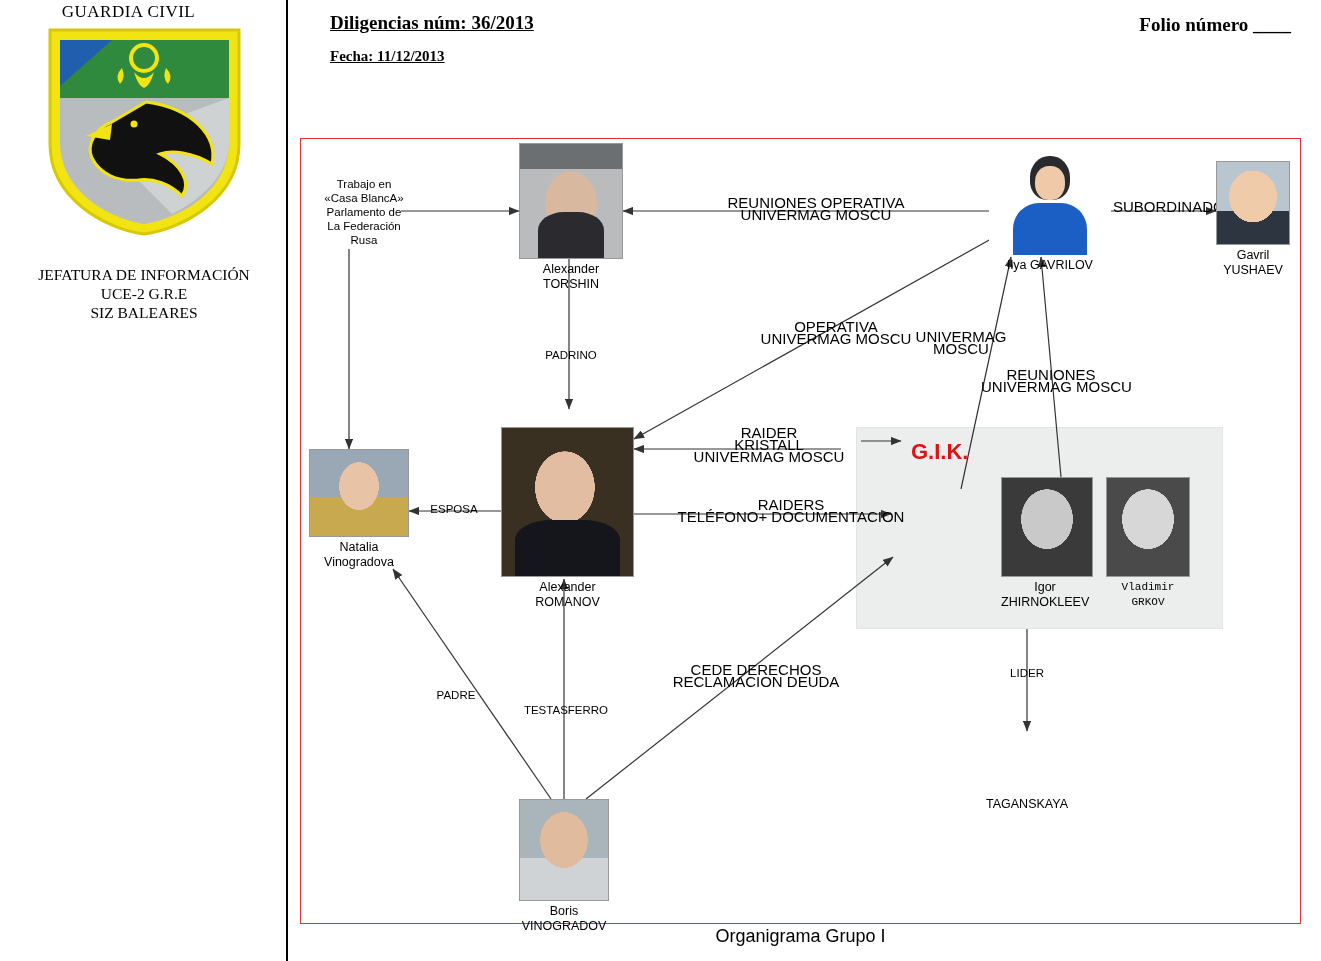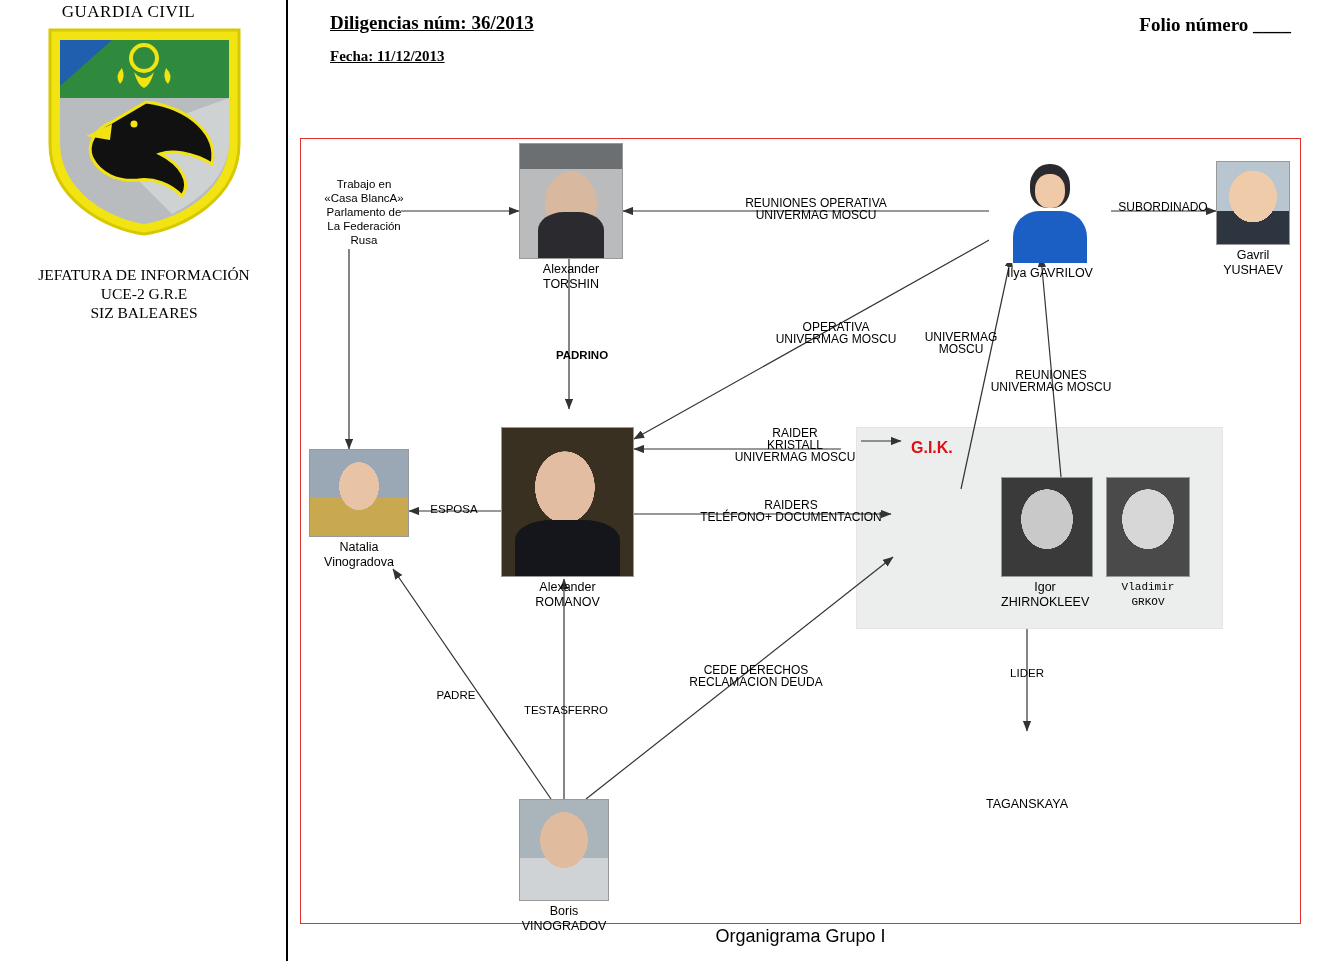--- a/index.html
+++ b/index.html
@@ -93,24 +93,24 @@
   .ph-grkov{background:
      radial-gradient(ellipse 26px 30px at 50% 42%, #ddd6cd 0 99%, transparent 100%),
      linear-gradient(#4a4a4a 0 100%);filter:grayscale(1);
   }
   
   #gik-box{
     position:absolute;left:555px;top:288px;width:365px;height:200px;
     background:#eceded;border:1px solid #e3e4e4;
   }
   #gik-label{
-    position:absolute;left:610px;top:300px;font-size:16px;font-weight:bold;color:#d11;
-  }
-  
-  .etext{position:absolute;font-size:12px;line-height:12px;text-align:center;white-space:pre;}
+    position:absolute;left:610px;top:300px;font-size:22px;font-weight:bold;color:#d11;
+  }
+  
+  .etext{position:absolute;font-size:15px;line-height:12px;text-align:center;white-space:pre;}
   .etext.big{font-size:11.5px;}
   .ltext{position:absolute;font-size:11.5px;line-height:14px;text-align:center;}
   svg.edges{position:absolute;left:0;top:0;width:1001px;height:786px;pointer-events:none;}
 </style>
 </head>
 <body>
 
 <div id="left-col">
 
   <div id="org-title">GUARDIA CIVIL</div>
@@ -203,46 +203,46 @@
   <div class="ltext" style="left:8px;top:38px;width:110px;">
     <span style="white-space:pre-line;">Trabajo en
 «Casa BlancA»
 Parlamento de
 La Federación
 Rusa</span>
   </div>
   <div class="etext" style="left:425px;top:58px;width:180px;">REUNIONES OPERATIVA
 UNIVERMAG MOSCU</div>
   <div class="etext" style="left:812px;top:62px;width:100px;">SUBORDINADO</div>
-  <div class="etext big" style="left:226px;top:210px;width:110px;font-weight:bold;">PADRINO</div>
+  <div class="etext big" style="left:215px;top:210px;width:110px;">PADRINO</div>
   <div class="etext" style="left:450px;top:182px;width:170px;">OPERATIVA
 UNIVERMAG MOSCU</div>
   <div class="etext" style="left:610px;top:192px;width:100px;">UNIVERMAG
 MOSCU</div>
   <div class="etext" style="left:680px;top:230px;width:140px;">REUNIONES
 UNIVERMAG MOSCU</div>
-  <div class="etext" style="left:404px;top:288px;width:180px;">RAIDER
+  <div class="etext" style="left:378px;top:288px;width:180px;">RAIDER
 KRISTALL
 UNIVERMAG MOSCU</div>
   <div class="etext" style="left:370px;top:360px;width:240px;">RAIDERS
 TELÉFONO+ DOCUMENTACION</div>
   <div class="etext big" style="left:108px;top:364px;width:90px;">ESPOSA</div>
   <div class="etext big" style="left:110px;top:550px;width:90px;">PADRE</div>
   <div class="etext big" style="left:205px;top:565px;width:120px;">TESTASFERRO</div>
   <div class="etext" style="left:360px;top:525px;width:190px;">CEDE DERECHOS
 RECLAMACION DEUDA</div>
   <div class="etext big" style="left:686px;top:528px;width:80px;">LIDER</div>
 
   <div class="node" style="left:218px;top:4px;width:104px;">
     <div class="photo ph-torshin" style="width:104px;height:116px;"></div>
     <div class="label"><span>Alexander</span><br>
       <span>TORSHIN</span></div>
   </div>
 
-  <div class="node" style="left:688px;top:16px;width:122px;">
+  <div class="node" style="left:688px;top:8px;width:122px;">
     <div class="photo ph-gavrilov" style="width:122px;height:108px;border:none;">
       <div class="head"></div>
         <div class="face"></div>
         <div class="body"></div>
     </div>
     <div class="label"><span>Ilya GAVRILOV</span></div>
   </div>
 
   <div class="node" style="left:915px;top:22px;width:74px;">
     <div class="photo ph-yushaev" style="width:74px;height:84px;"></div>

